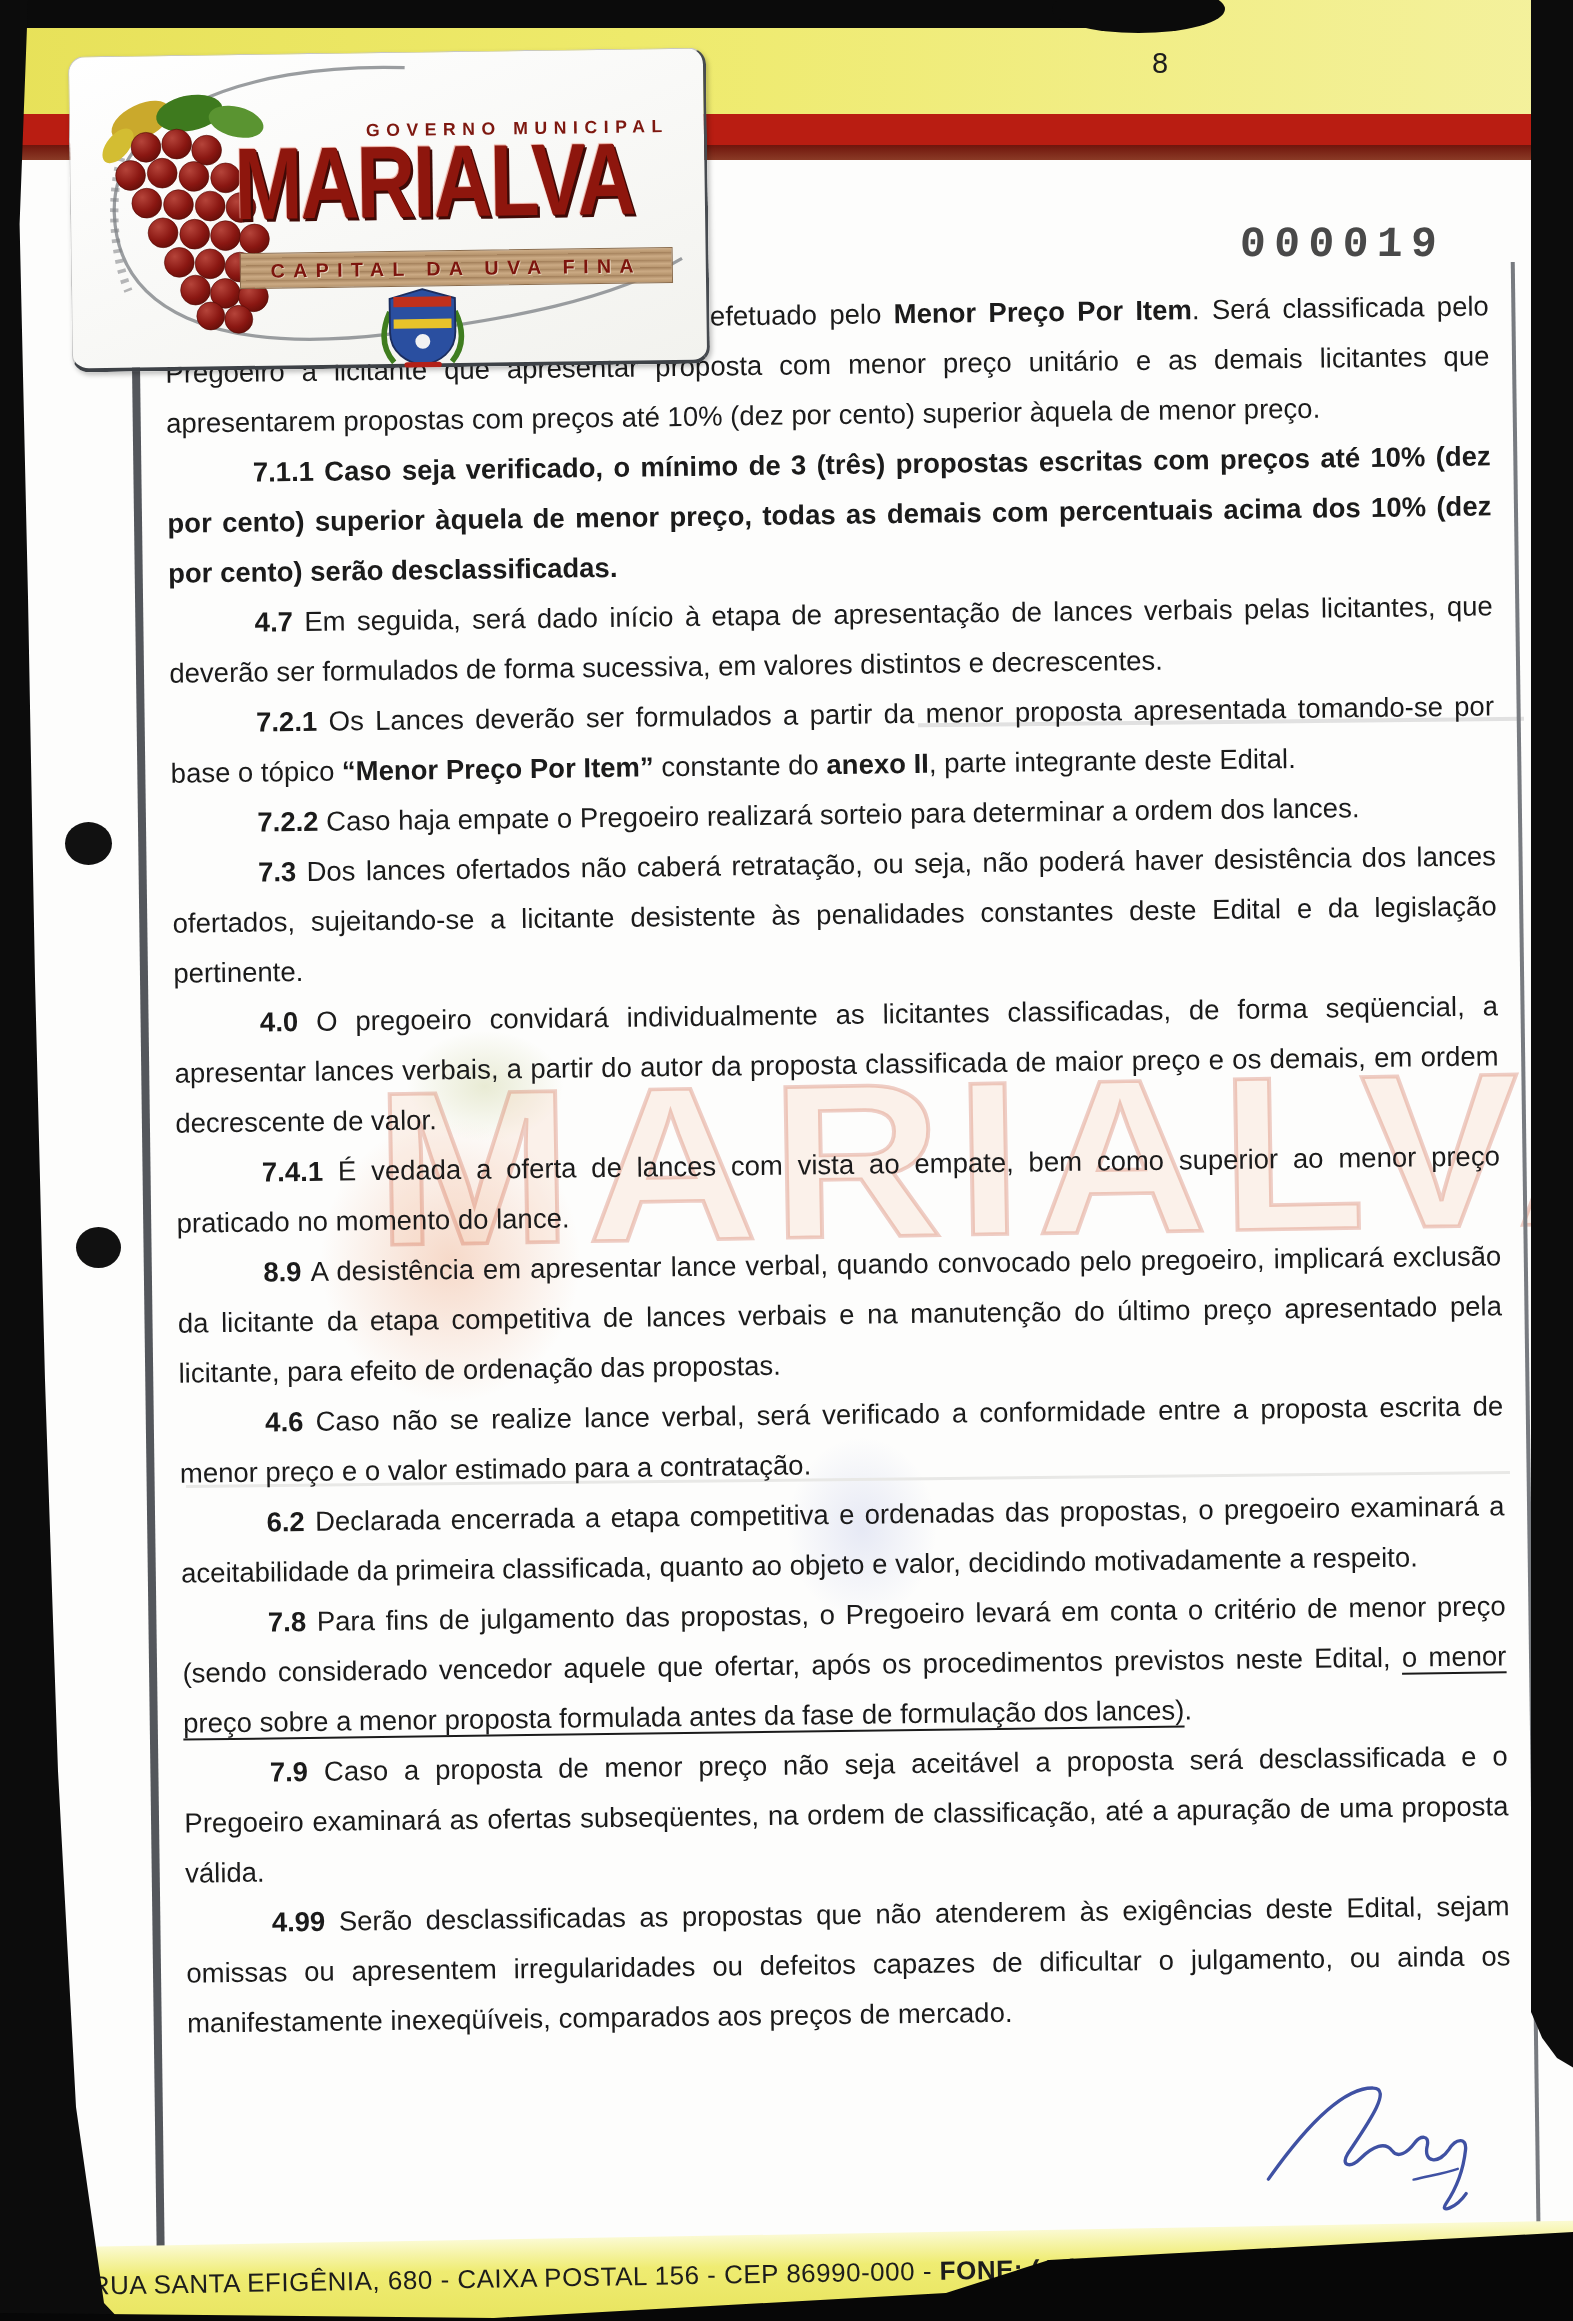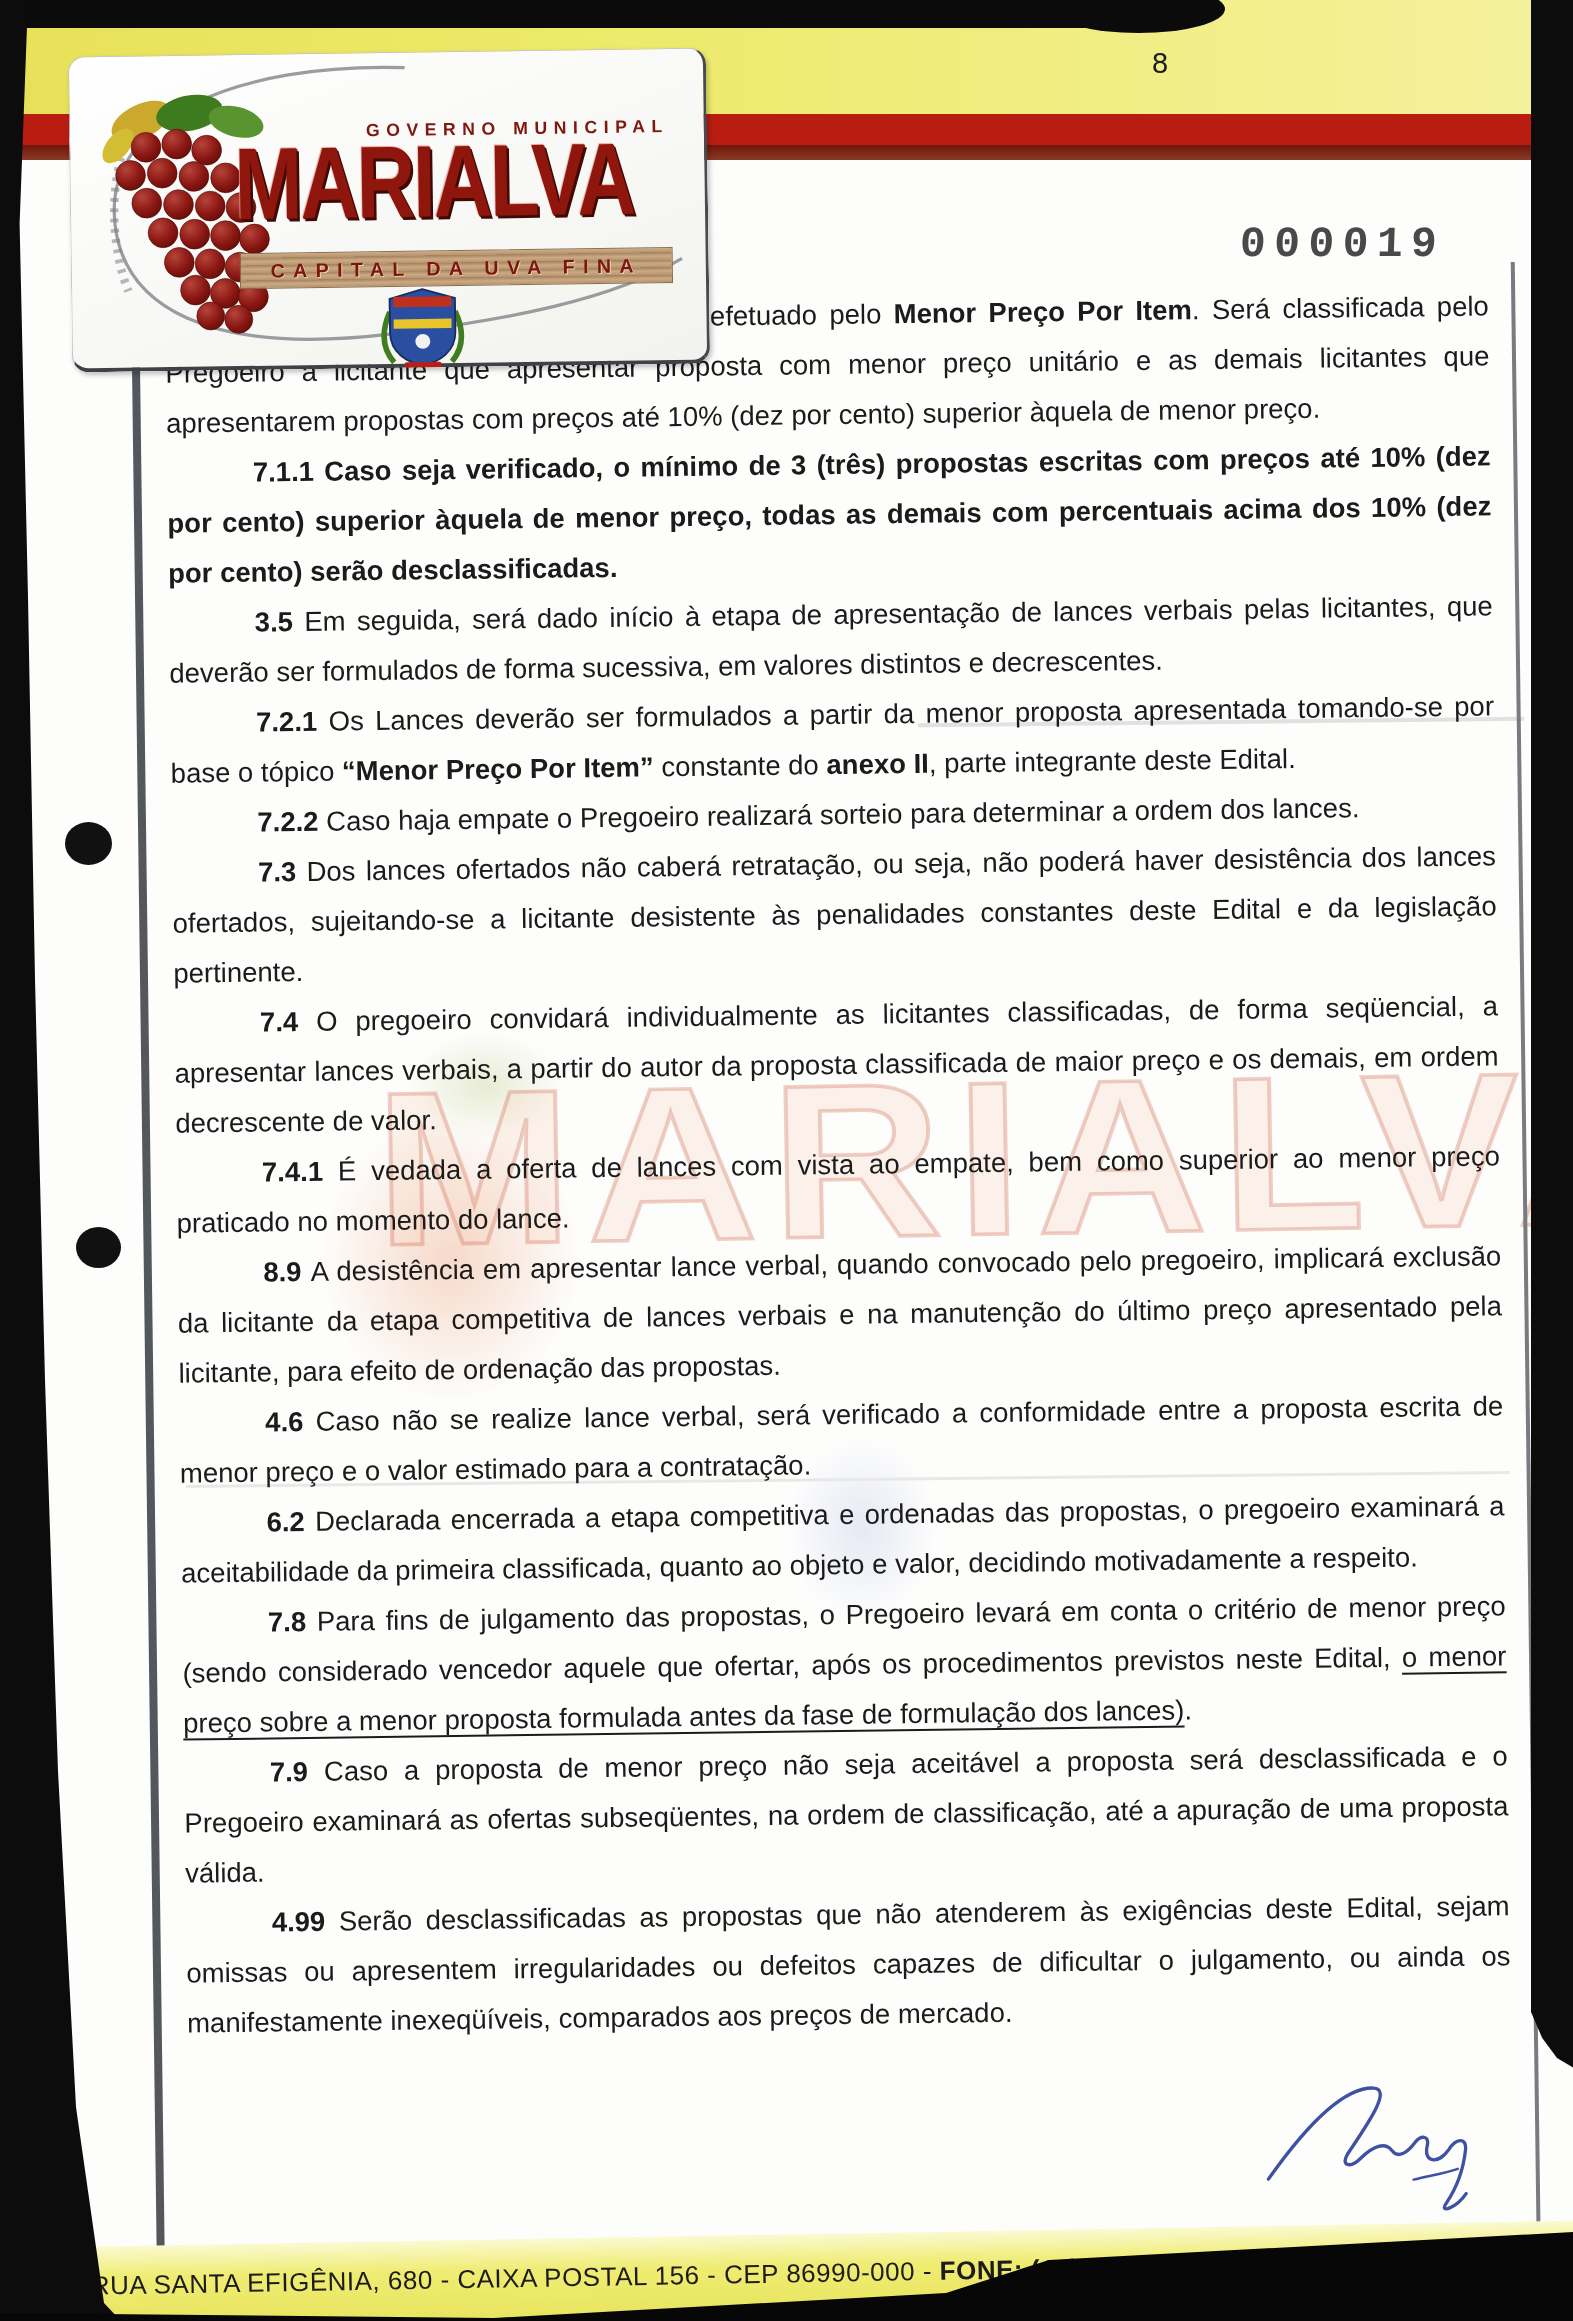--- a/index.html
+++ b/index.html
@@ -110,25 +110,25 @@
   <div class="watermark-leaf"></div>
   <div class="watermark-shield"></div>
   <div class="watermark-text">MARIALVA</div>
   <div class="streak1"></div>
   <div class="streak2"></div>
 
   <div class="doc-frame">
     <div class="doc-text">
         <p><span class="b">7.1 </span><span>O julgamento da proposta será efetuado pelo </span><span class="b">Menor Preço Por Item</span><span>. Será classificada pelo Pregoeiro a licitante que apresentar proposta com menor preço unitário e as demais licitantes que apresentarem propostas com preços até 10% (dez por cento) superior àquela de menor preço.</span></p>
         <p><span class="b">7.1.1 Caso seja verificado, o mínimo de 3 (três) propostas escritas com preços até 10% (dez por cento) superior àquela de menor preço, todas as demais com percentuais acima dos 10% (dez por cento) serão desclassificadas.</span></p>
-        <p><span class="b">3.5 </span><span>Em seguida, será dado início à etapa de apresentação de lances verbais pelas licitantes, que deverão ser formulados de forma sucessiva, em valores distintos e decrescentes.</span></p>
+        <p><span class="b">4.7 </span><span>Em seguida, será dado início à etapa de apresentação de lances verbais pelas licitantes, que deverão ser formulados de forma sucessiva, em valores distintos e decrescentes.</span></p>
         <p><span class="b">7.2.1 </span><span>Os Lances deverão ser formulados a partir da menor proposta apresentada tomando-se por base o tópico </span><span class="b">“Menor Preço Por Item”</span><span> constante do </span><span class="b">anexo II</span><span>, parte integrante deste Edital.</span></p>
         <p><span class="b">7.2.2 </span><span>Caso haja empate o Pregoeiro realizará sorteio para determinar a ordem dos lances.</span></p>
         <p><span class="b">7.3 </span><span>Dos lances ofertados não caberá retratação, ou seja, não poderá haver desistência dos lances ofertados, sujeitando-se a licitante desistente às penalidades constantes deste Edital e da legislação pertinente.</span></p>
-        <p><span class="b">7.4 </span><span>O pregoeiro convidará individualmente as licitantes classificadas, de forma seqüencial, a apresentar lances verbais, a partir do autor da proposta classificada de maior preço e os demais, em ordem decrescente de valor.</span></p>
+        <p><span class="b">4.0 </span><span>O pregoeiro convidará individualmente as licitantes classificadas, de forma seqüencial, a apresentar lances verbais, a partir do autor da proposta classificada de maior preço e os demais, em ordem decrescente de valor.</span></p>
         <p><span class="b">7.4.1 </span><span>É vedada a oferta de lances com vista ao empate, bem como superior ao menor preço praticado no momento do lance.</span></p>
         <p><span class="b">8.9 </span><span>A desistência em apresentar lance verbal, quando convocado pelo pregoeiro, implicará exclusão da licitante da etapa competitiva de lances verbais e na manutenção do último preço apresentado pela licitante, para efeito de ordenação das propostas.</span></p>
         <p><span class="b">4.6 </span><span>Caso não se realize lance verbal, será verificado a conformidade entre a proposta escrita de menor preço e o valor estimado para a contratação.</span></p>
         <p><span class="b">6.2 </span><span>Declarada encerrada a etapa competitiva e ordenadas das propostas, o pregoeiro examinará a aceitabilidade da primeira classificada, quanto ao objeto e valor, decidindo motivadamente a respeito.</span></p>
         <p><span class="b">7.8 </span><span>Para fins de julgamento das propostas, o Pregoeiro levará em conta o critério de menor preço (sendo considerado vencedor aquele que ofertar, após os procedimentos previstos neste Edital, </span><span class="u">o menor preço sobre a menor proposta formulada antes da fase de formulação dos lances)</span><span>.</span></p>
         <p><span class="b">7.9 </span><span>Caso a proposta de menor preço não seja aceitável a proposta será desclassificada e o Pregoeiro examinará as ofertas subseqüentes, na ordem de classificação, até a apuração de uma proposta válida.</span></p>
         <p><span class="b">4.99 </span><span>Serão desclassificadas as propostas que não atenderem às exigências deste Edital, sejam omissas ou apresentem irregularidades ou defeitos capazes de dificultar o julgamento, ou ainda os manifestamente inexeqüíveis, comparados aos preços de mercado.</span></p>
       </div>
   </div>
 

